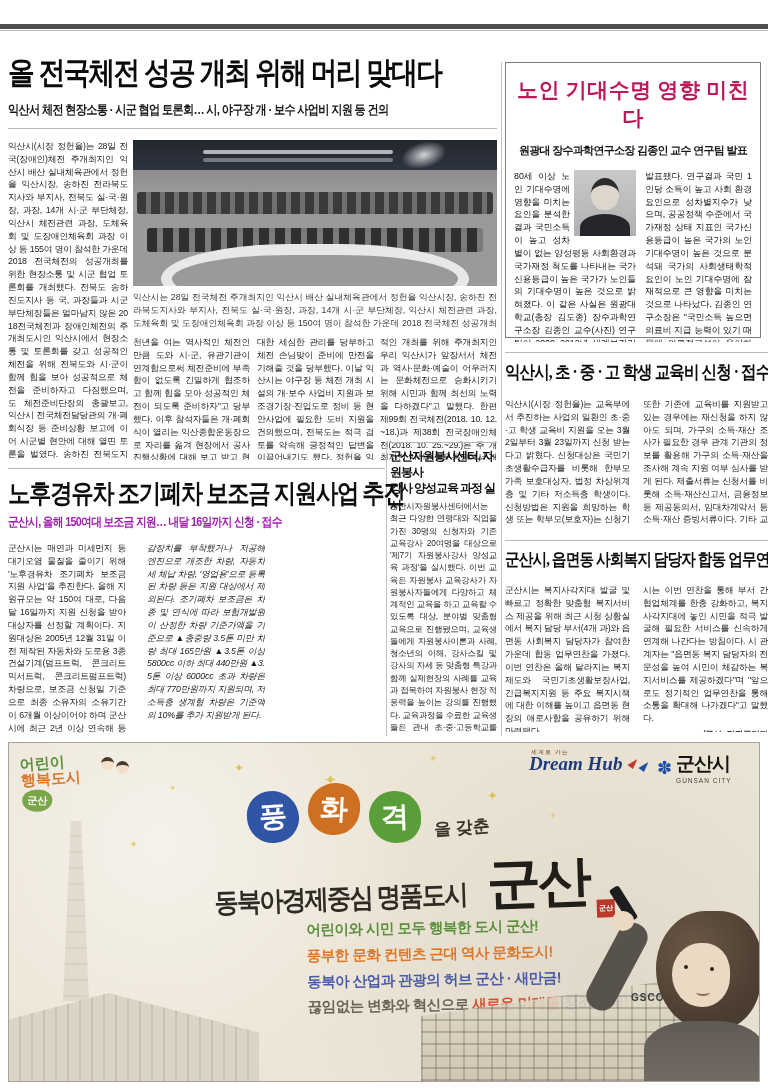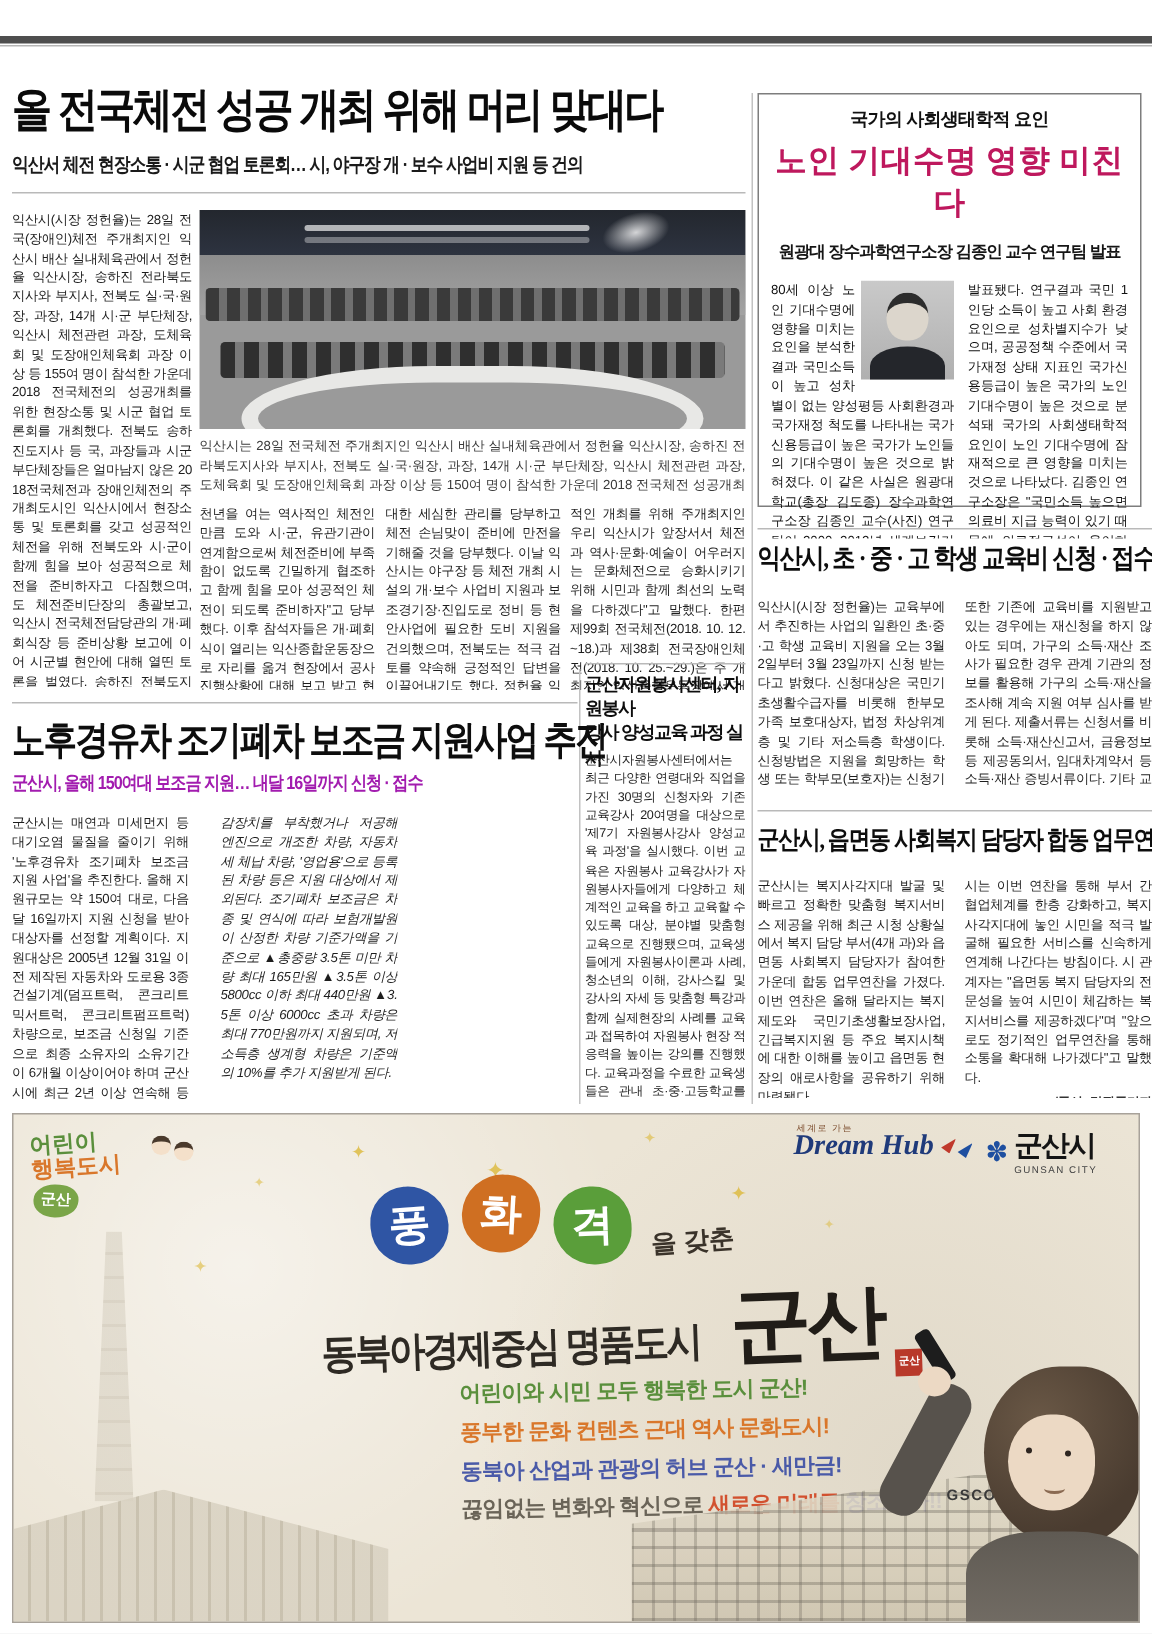--- a/index.html
+++ b/index.html
@@ -172,21 +172,20 @@
   </div>
 
   <div class="vrule" style="left:501px; top:62px; height:674px;"></div>
   <div class="vrule" style="left:386px; top:446px; height:290px;"></div>
   <div class="hrule" style="top:468px; left:8px; width:377px;"></div>
   <div class="hrule" style="top:442px; left:390px; width:107px;"></div>
   <div class="hrule" style="top:352px; left:505px; width:263px;"></div>
   <div class="hrule" style="top:540px; left:505px; width:263px;"></div>
 
   <div class="elderly-box">
-    <div class="elderly-kicker">국가의 사회생태학적 요인</div>
     <div class="elderly-headline">노인 기대수명 영향 미친다</div>
     <div class="elderly-subhead">원광대 장수과학연구소장 김종인 교수 연구팀 발표</div>
     <div class="elderly-body">
       <div class="elderly-c1">
         <div class="portrait">
           <div class="head"></div>
           <div class="suit"></div>
         </div>
         <span>80세 이상 노인 기대수명에 영향을 미치는 요인을 분석한 결과 국민소득이 높고 성차별이 없는 양성평등 사회환경과 국가재정 척도를 나타내는 국가신용등급이 높은 국가가 노인들의 기대수명이 높은 것으로 밝혀졌다. 이 같은 사실은 원광대학교(총장 김도종) 장수과학연구소장 김종인 교수(사진) 연구팀이 2000~2012년 세계보건기구, 유엔, 세계은행 등의 데이터베이스 자료를 활용해 유럽 34개 국가를 조사 분석한 것으로 국제학술지(SCI) '세계화와 건강 (Globalization and Health)' 최근호에</span>
       </div>

